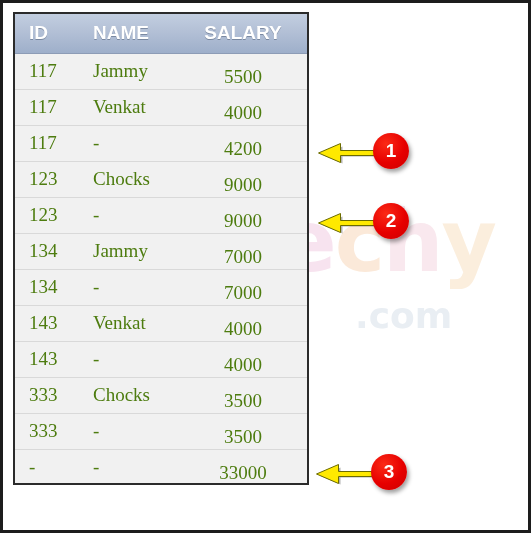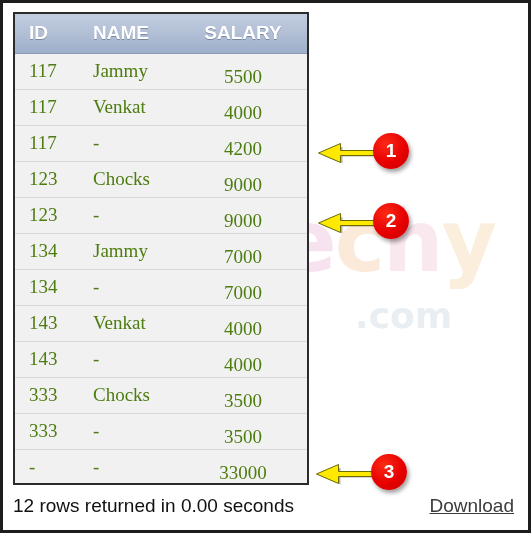--- a/index.html
+++ b/index.html
@@ -254,24 +254,20 @@
           </tr>
           <tr>
             <td class="col-id">-</td>
             <td class="col-name">-</td>
             <td class="col-salary">33000</td>
           </tr>
         </tbody>
     </table>
   </div>
 
-  <div id="footer">
-    <span id="footer-status">12 rows returned in 0.00 seconds</span>
-    <span id="footer-download">Download</span>
-  </div>
 
   <div class="callout" style="left:312px; top:130px; width:100px; height:36px;">
     <svg class="arrow-svg" width="100" height="36" viewBox="0 0 100 36">
       <g transform="translate(1.5,2.5)">
         <path d="M 62 16 L 24 16 L 24 9 L 4 17.5 L 24 26 L 24 19 L 62 19 Z" fill="rgba(0,0,0,0.30)" transform="translate(2,2)"></path>
         <path d="M 62 15 L 24 15 L 24 8 L 2 17.5 L 24 27 L 24 20 L 62 20 Z" fill="#ffe900" stroke="#6b6b00" stroke-width="1"></path>
       </g>
     </svg>
     <div class="badge" style="left:58px; top:0px;">
       <span>1</span>

